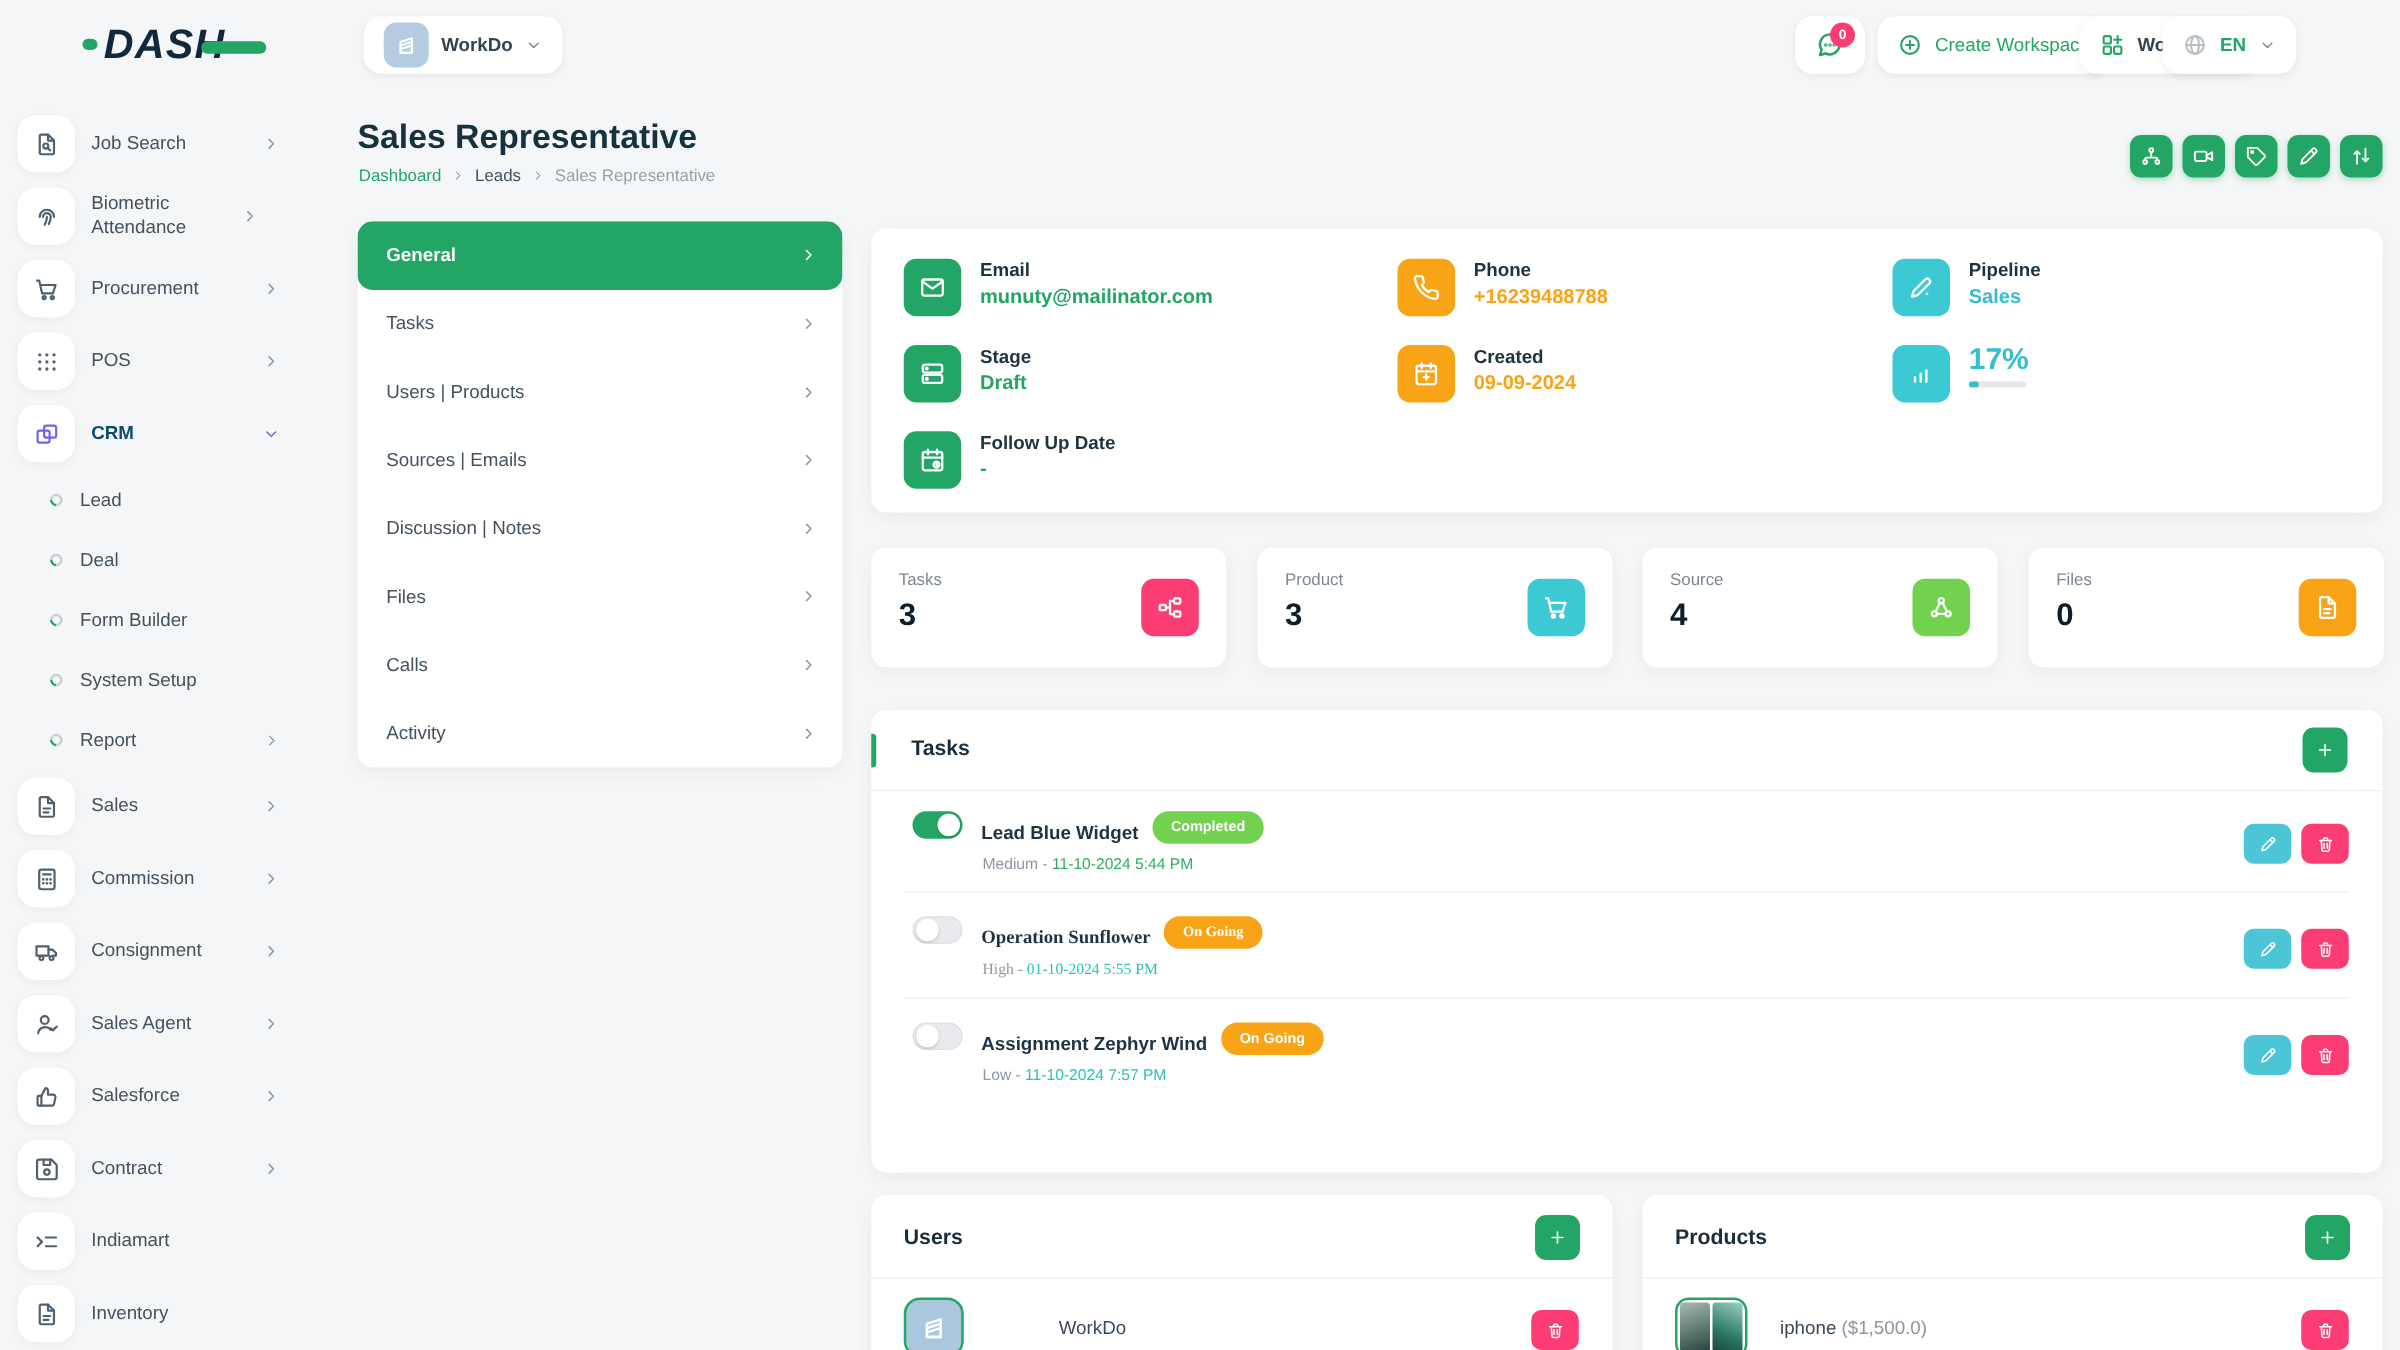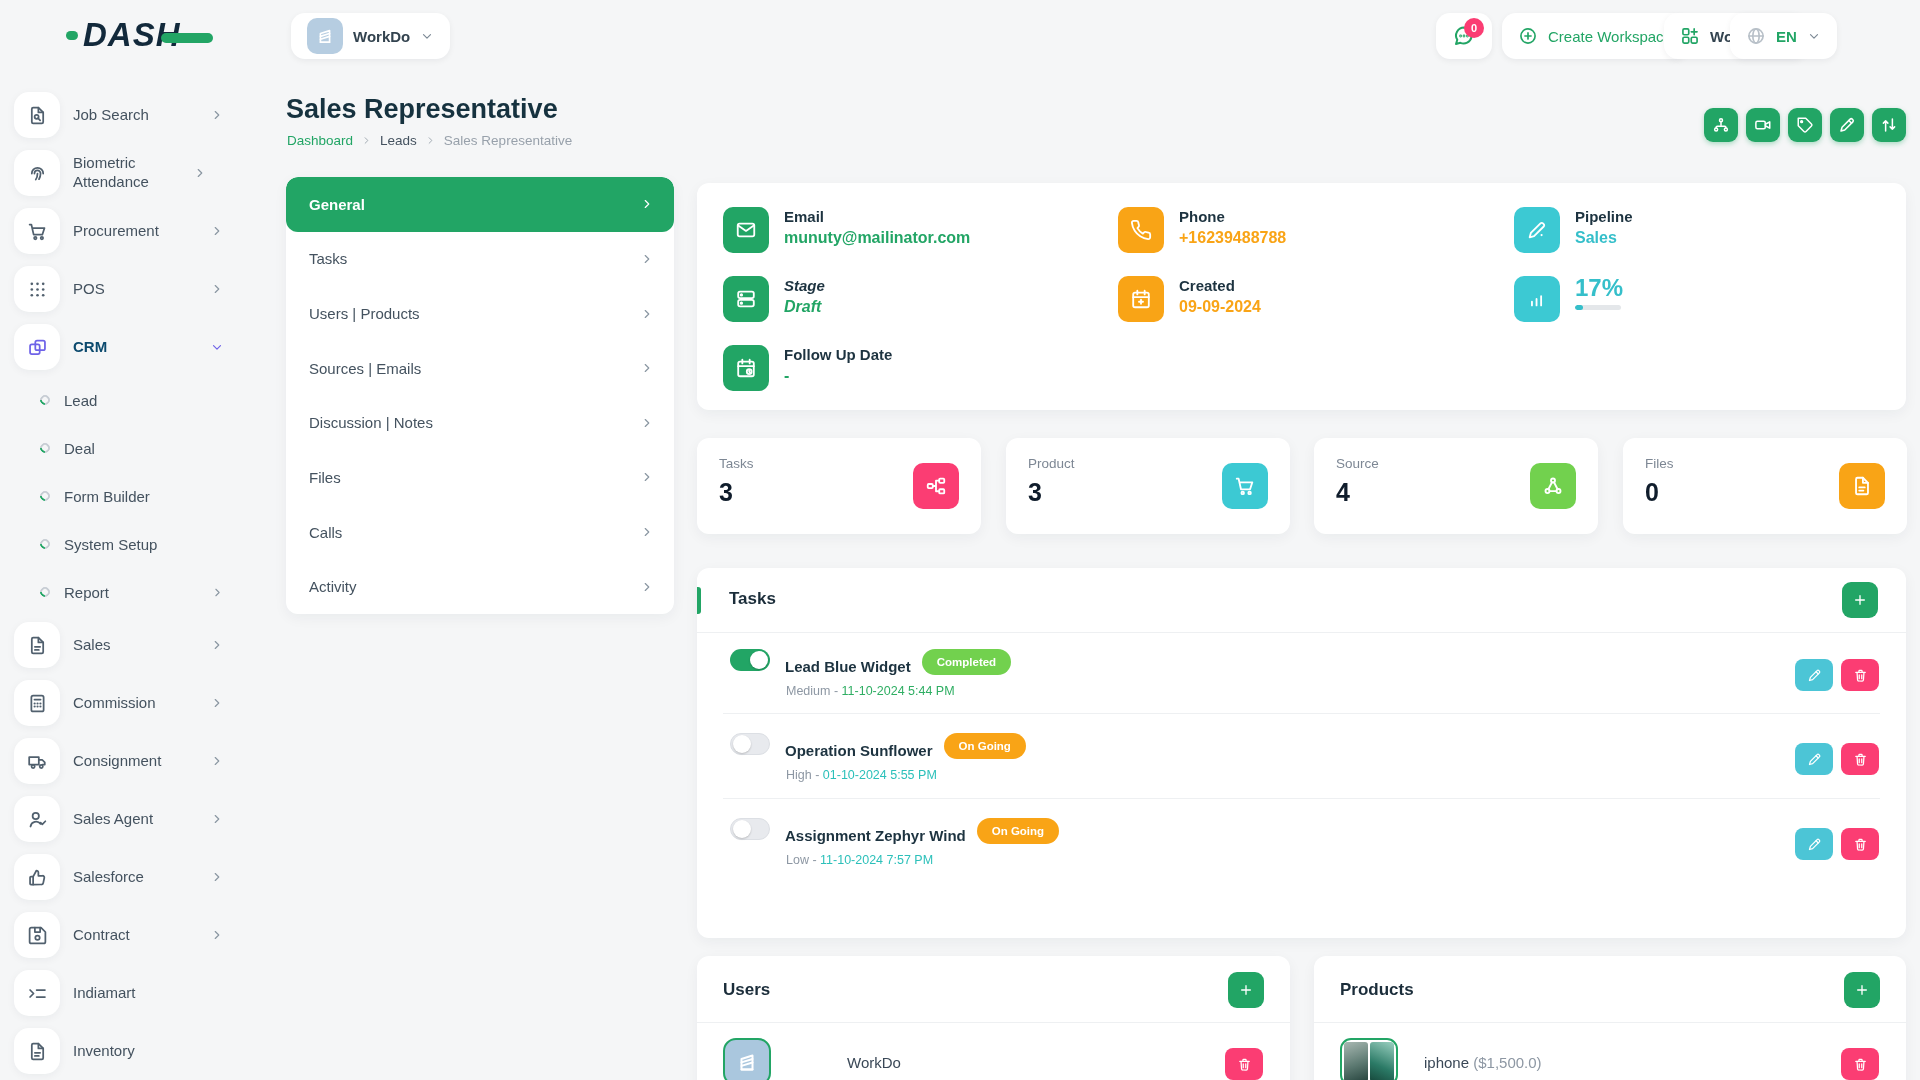--- a/index.html
+++ b/index.html
@@ -518,21 +518,21 @@
           <path d="M4 20l1.3-4.8L15.8 4.7a1.9 1.9 0 0 1 2.7 0l.8.8a1.9 1.9 0 0 1 0 2.7L8.8 18.7z"></path>
           <circle cx="17" cy="17.5" r="1.2" fill="currentColor" stroke="none"></circle>
         </svg>
       </div>
     <div class="info-txt">
       <div class="info-label">Pipeline</div>
       <div class="info-value v-teal">Sales</div>
     </div>
   </div>
 
-  <div class="info-item" style="left:26px; top:93px;font-style:italic;">
+  <div class="info-item" style="left:26px; top:93px;">
     <div class="itile green">
         <svg class="ic" width="22" height="22" viewBox="0 0 24 24">
           <rect x="3.5" y="4" width="17" height="7" rx="2"></rect>
           <rect x="3.5" y="13" width="17" height="7" rx="2"></rect>
           <circle cx="7" cy="7.5" r=".8" fill="currentColor"></circle>
           <circle cx="7" cy="16.5" r=".8" fill="currentColor"></circle>
         </svg>
       </div>
     <div class="info-txt">
       <div class="info-label">Stage</div>
@@ -661,21 +661,21 @@
     <div class="mini-btn mini-del" style="top:15px;">
       <svg class="ic" width="15" height="15" viewBox="0 0 24 24">
           <path d="M4.5 7h15M9.5 7V4.8a1 1 0 0 1 1-1h3a1 1 0 0 1 1 1V7"></path>
           <path d="M6.5 7.5 7.3 19a2 2 0 0 0 2 1.8h5.4a2 2 0 0 0 2-1.8l.8-11.5"></path>
           <path d="M10 11v6M14 11v6"></path>
         </svg>
     </div>
   </div>
   <div class="row-divider" style="top:145px;"></div>
 
-  <div class="task-row" style="top:160px; height:70px;">
+  <div class="task-row" style="top:160px; height:70px;font-family:Liberation Serif, serif;">
     <div class="toggle off">
         <div class="knob"></div>
       </div>
     <div class="task-line1">
       <span class="task-name">Operation Sunflower</span>
       <span class="task-badge badge-ongoing">On Going</span>
     </div>
     <div class="task-line2">
       <span>High -</span>
       <span class="date-teal">01-10-2024 5:55 PM</span>

